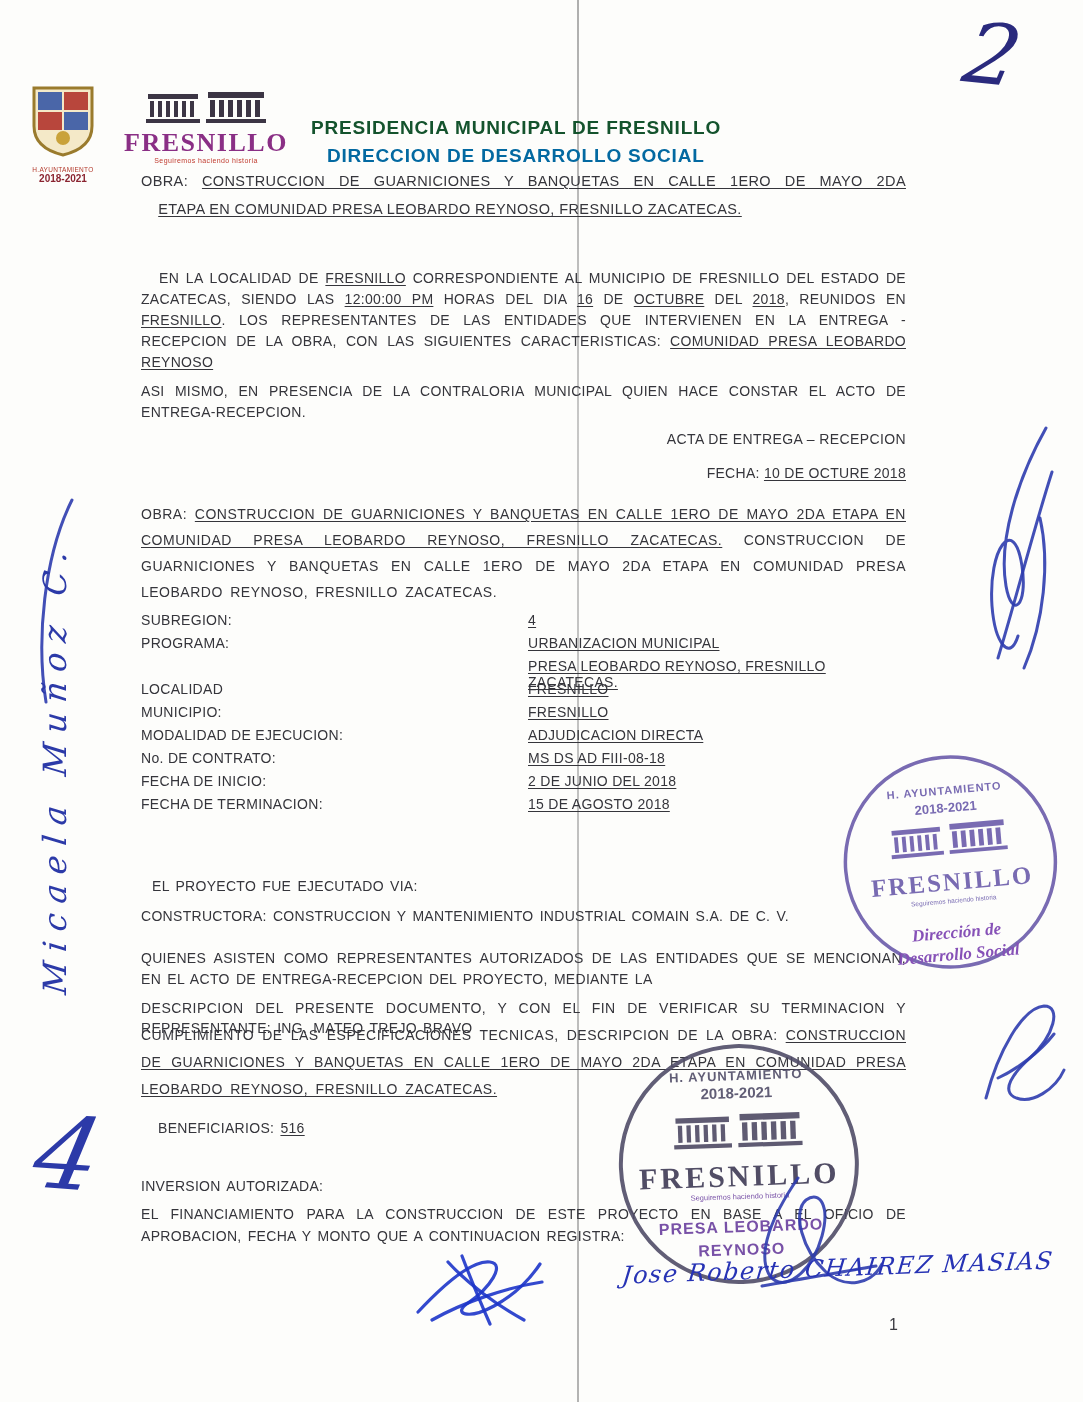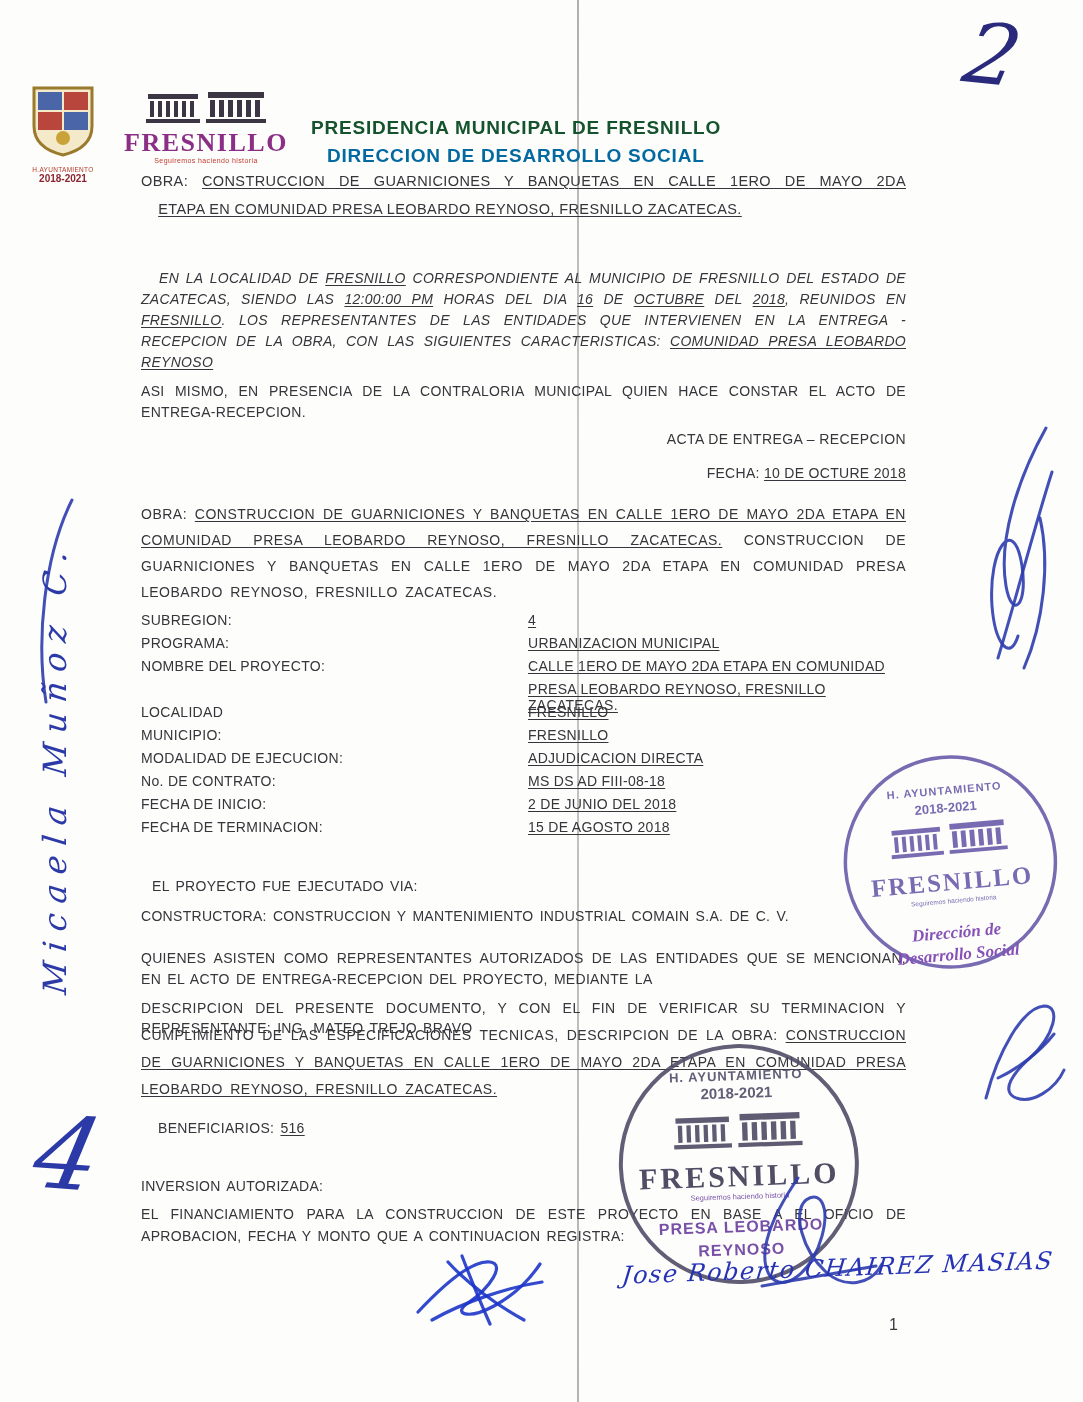--- a/index.html
+++ b/index.html
@@ -26,21 +26,21 @@
   
   .hdr1 { position:absolute; left:311px; top:117px; font-size:19px; font-weight:bold; letter-spacing:.8px; color:#14532d; }
   .hdr2 { position:absolute; left:327px; top:145px; font-size:19px; font-weight:bold; letter-spacing:.8px; color:#0369a1; }
   .obra1 { position:absolute; left:141px; top:173px; width:765px; font-size:14.5px; letter-spacing:.4px;
     text-align:justify; text-align-last:justify; }
   .obra2 { position:absolute; left:90px; top:201px; width:720px; font-size:14.5px; letter-spacing:.4px; text-align:center; }
 
   
   .p { position:absolute; left:141px; width:765px; font-size:14px; line-height:21px;
     text-align:justify; letter-spacing:.3px; word-spacing:2px; }
-  .p1 { top:268px; text-indent:18px;font-style:italic; }
+  .p1 { top:268px; text-indent:18px; }
   .p2 { top:381px; }
   .acta { position:absolute; left:141px; top:431px; width:765px; text-align:right; font-size:14px; letter-spacing:.4px; }
   .fecha { position:absolute; left:141px; top:465px; width:765px; text-align:right; font-size:14px; letter-spacing:.3px; }
   .p3 { top:501px; line-height:26px; letter-spacing:.5px; word-spacing:3px; }
 
   .fields { position:absolute; left:141px; top:612px; width:765px; }
   .frow { display:flex; height:23px; font-size:14px; letter-spacing:.3px; }
   .flabel { width:387px; flex:none; }
   .fvalue { flex:1; }
 
@@ -156,24 +156,20 @@
       <div class="flabel">SUBREGION:</div>
       <div class="fvalue u">4</div>
     </div>
 
     <div class="frow">
       <div class="flabel">PROGRAMA:</div>
       <div class="fvalue u">URBANIZACION MUNICIPAL</div>
     </div>
 
 
-    <div class="frow">
-      <div class="flabel">NOMBRE DEL PROYECTO:</div>
-      <div class="fvalue u">CALLE 1ERO DE MAYO 2DA ETAPA EN COMUNIDAD</div>
-    </div>
 
     <div class="frow">
       <div class="flabel"></div>
       <div class="fvalue u">PRESA LEOBARDO REYNOSO, FRESNILLO ZACATECAS.</div>
     </div>
 
     <div class="frow">
       <div class="flabel">LOCALIDAD</div>
       <div class="fvalue u">FRESNILLO</div>
     </div>

